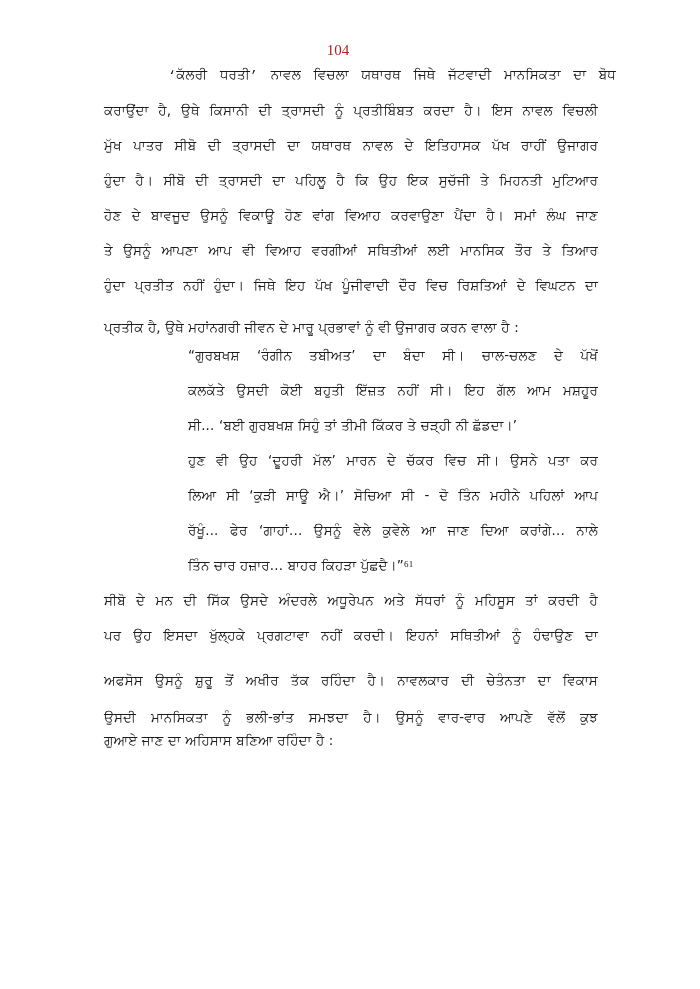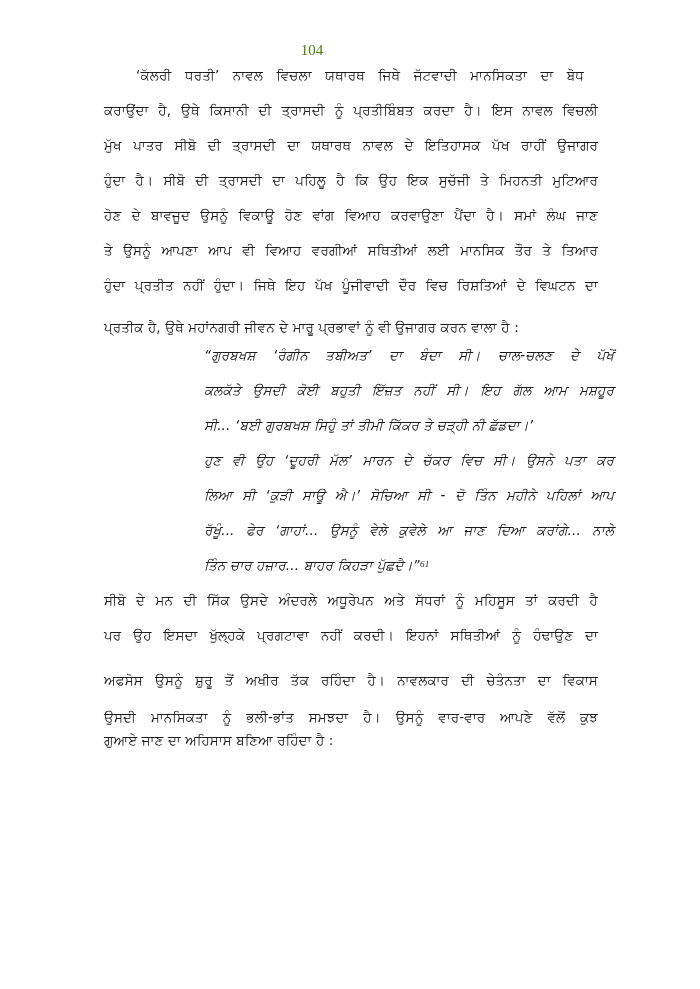--- a/index.html
+++ b/index.html
@@ -1,24 +1,24 @@
 <!DOCTYPE html>
 <html><head>
 <meta charset="utf-8">
 <style>
   html, body { margin:0; padding:0; background:#ffffff; }
   body { width:700px; height:989px; position:relative; overflow:hidden;
          font-family: "DejaVu Sans", sans-serif; color:#1a1a1a; }
   .page-number { position:absolute; top:42px; left:0; width:624px; text-align:center;
-         font-family:"Liberation Serif", serif; font-size:15px; color:#4d7c0f; }
+         font-family:"Liberation Serif", serif; font-size:15px; color:#b91c1c;padding-left:26px; }
   .line { position:absolute; left:104px; width:494px; font-size:13.4px; line-height:20px;
           white-space:nowrap; text-align:justify; text-align-last:justify; letter-spacing:0.2px; }
   .line.last { text-align-last:left; }
-  .line.indent { left:136px; width:448px; }
-  .line.quote { left:204px; width:410px;font-style:italic; }
+  .line.indent { left:168px; width:448px;font-family:Liberation Mono, monospace; }
+  .line.quote { left:188px; width:410px; }
   sup { font-family:"Liberation Serif", serif; font-size:9px; vertical-align:top; position:relative; top:-2px;margin-top:36px; }
 </style>
 </head>
 <body>
 
 <div>
   <div class="page-number">104</div>
 
   <div>
     <div class="line indent" style="top:66px">‘ਕੱਲਰੀ ਧਰਤੀ’ ਨਾਵਲ ਵਿਚਲਾ ਯਥਾਰਥ ਜਿਥੇ ਜੱਟਵਾਦੀ ਮਾਨਸਿਕਤਾ ਦਾ ਬੋਧ</div>

